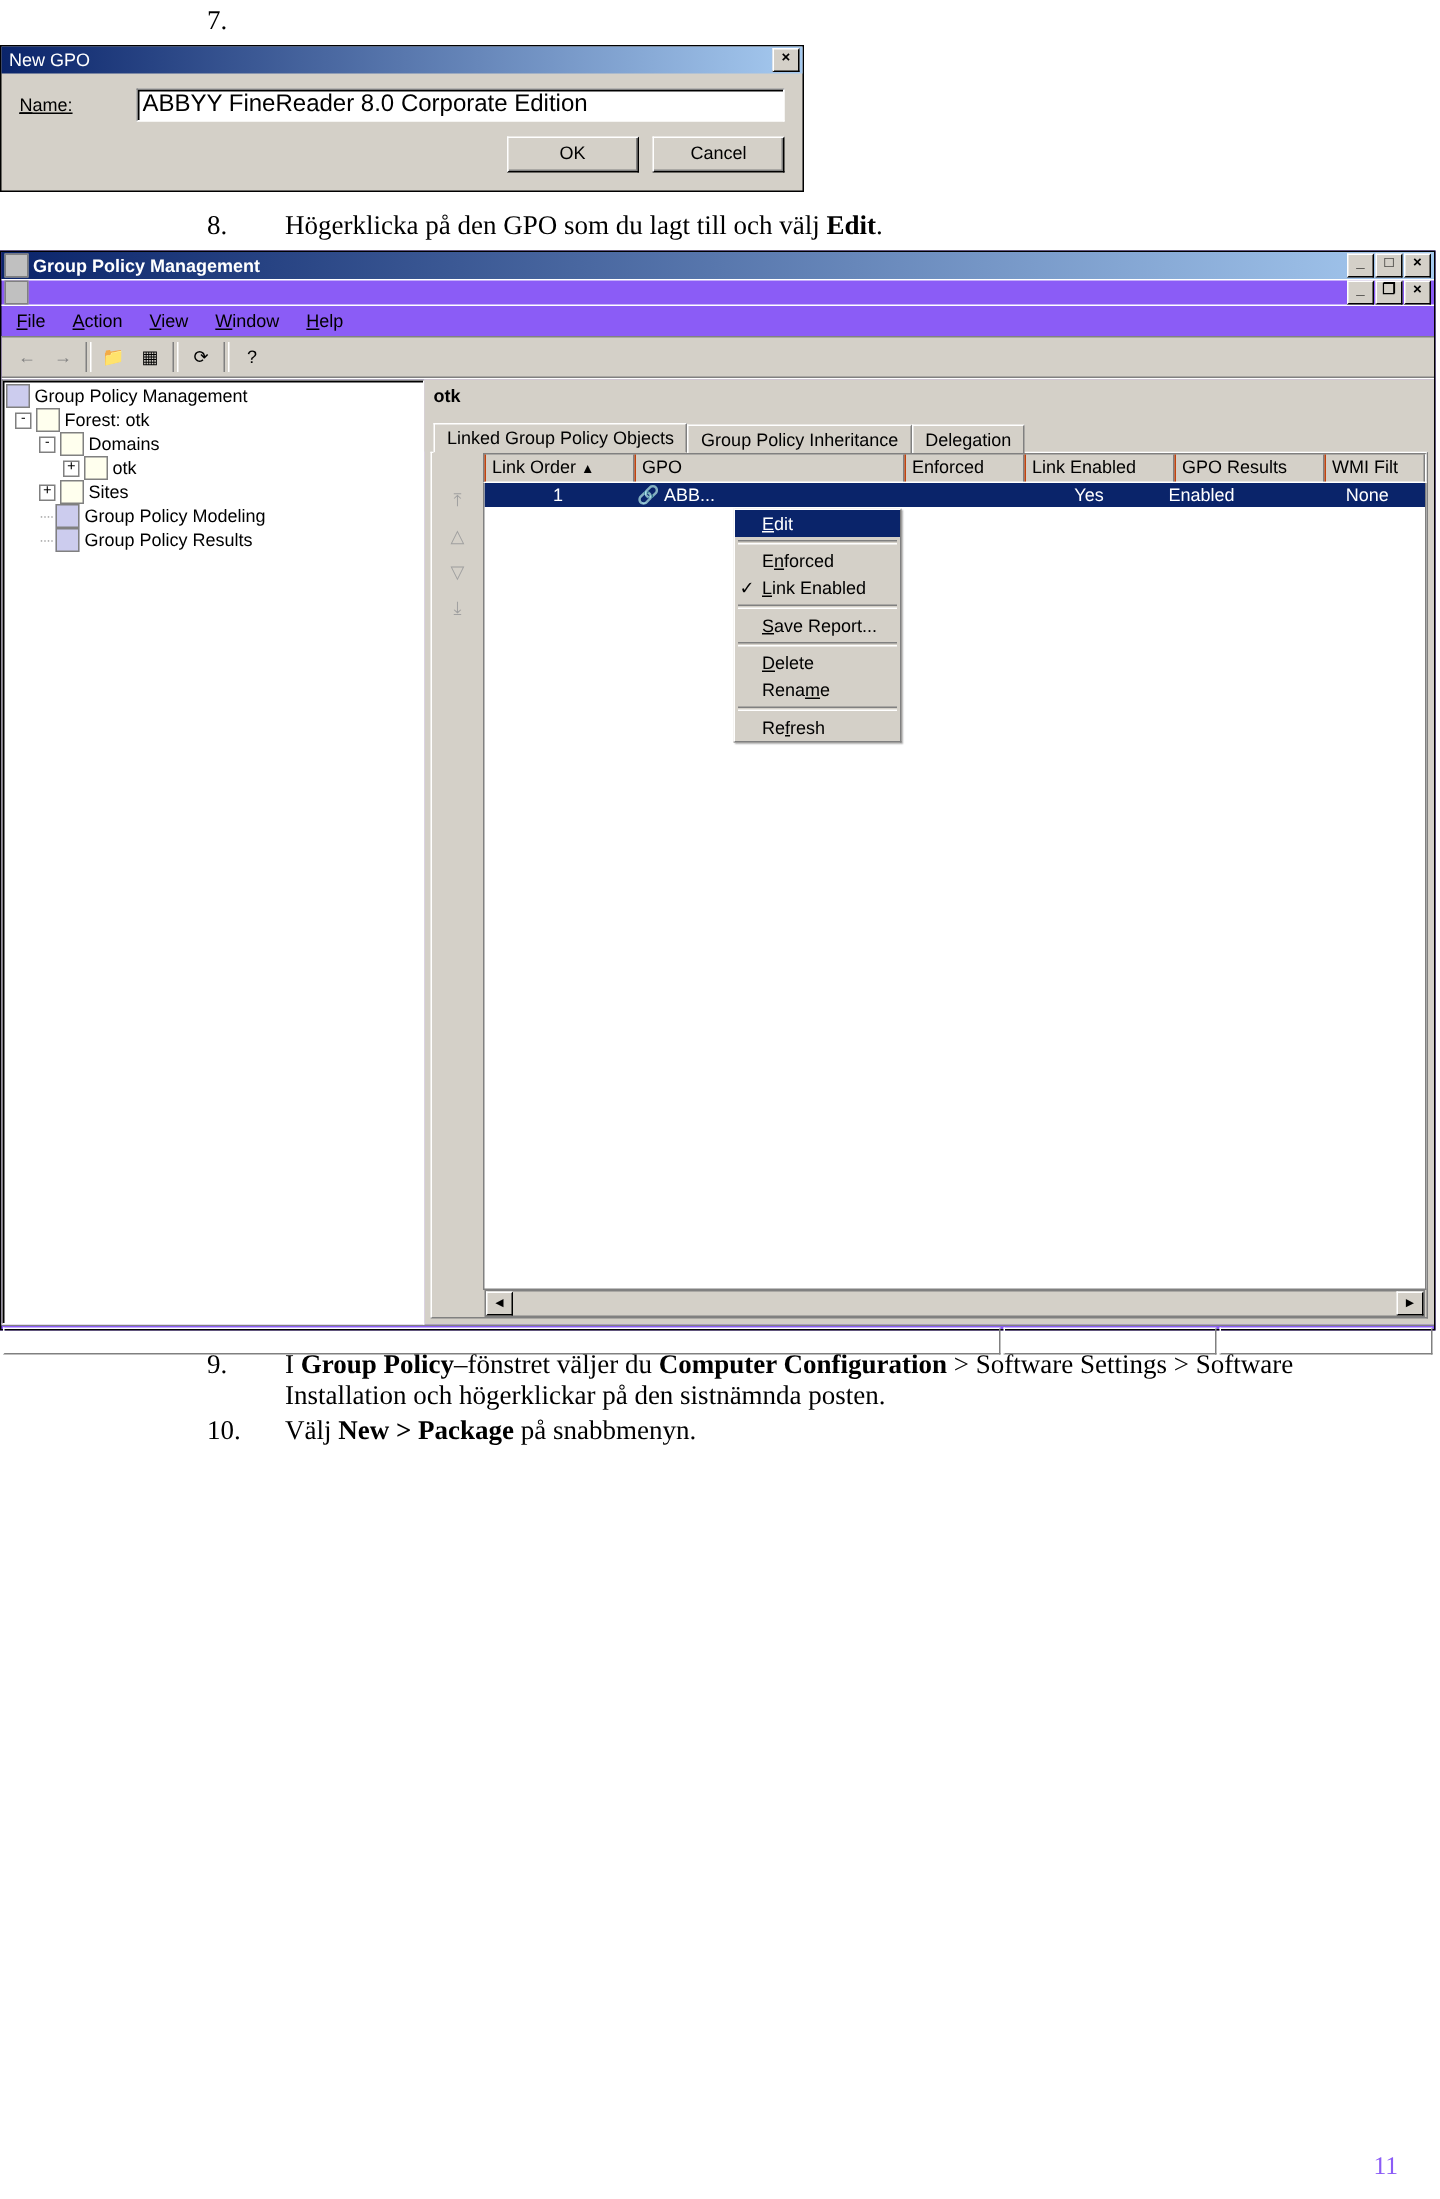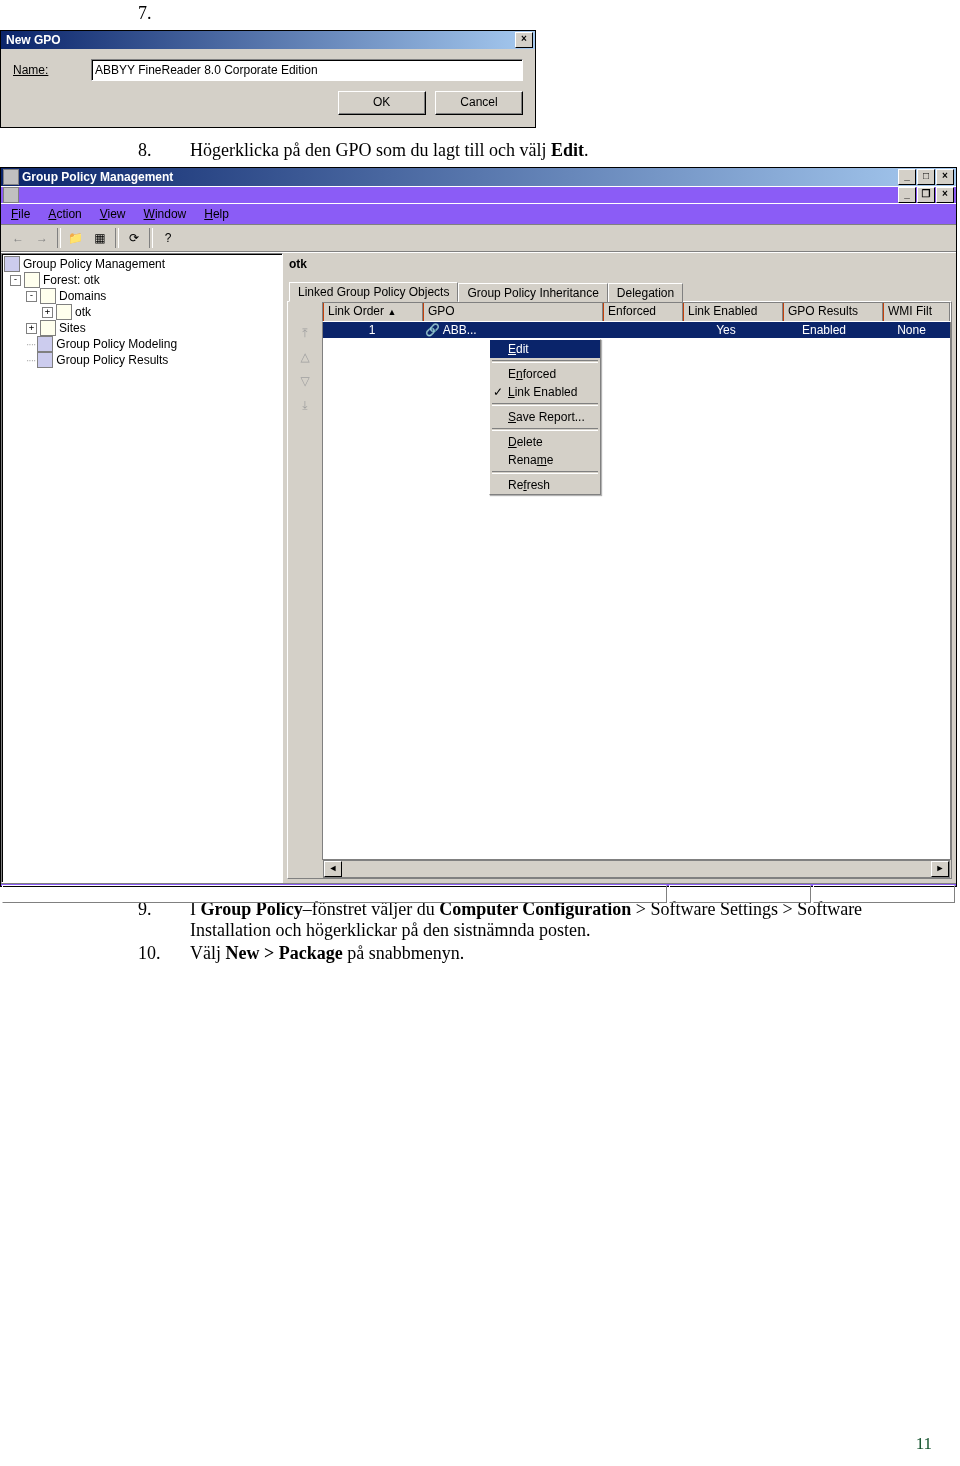--- a/index.html
+++ b/index.html
@@ -3,27 +3,27 @@
 <meta charset="utf-8">
 <style>
 html,body{margin:0;padding:0;background:#fff;font-family:"Times New Roman",Times,serif;font-size:18px;color:#000}
 .page{width:960px;min-height:1466px;margin:0 auto;position:relative;padding:3px 0 40px 0;box-sizing:border-box}
 .instr{display:flex;margin:0 0 2px 138px}
 .instr .num{width:52px}
 .instr .txt{max-width:720px}
 b{font-weight:bold}
 .dialog{margin:6px 0 12px 0;width:534px;background:#d4d0c8;border:1px solid #000;font-family:Tahoma,sans-serif;font-size:12px;position:relative}
 .titlebar{height:18px;background:linear-gradient(to right,#0a246a 0%,#a6caf0 100%);display:flex;align-items:center;justify-content:space-between;padding:0 2px}
-.titlebar .ttl{color:#fff;font-weight:bold;font-size:12px;padding-left:3px}
+.titlebar .ttl{color:#fff;font-weight:normal;font-size:12px;padding-left:3px}
 .closebtn,.winbtn{width:16px;height:14px;background:#d4d0c8;border:1px solid #fff;border-right-color:#000;border-bottom-color:#000;font-family:Arial;font-size:10px;text-align:center;line-height:12px;font-weight:bold;cursor:default}
 .dlgbody{padding:10px 12px 12px 12px}
 .dlgrow{display:flex;align-items:center;margin-bottom:10px}
 .dlgrow .lbl{width:78px;text-decoration:underline}
 .dlgrow .lbl::first-letter{text-decoration:underline}
-.inp{flex:1;height:18px;background:#fff;border:1px solid #808080;border-right-color:#fff;border-bottom-color:#fff;box-shadow:inset 1px 1px 0 #000;padding:1px 3px;font-family:Tahoma,sans-serif;font-size:12px}
+.inp{flex:1;height:18px;background:#fff;border:1px solid #808080;border-right-color:#fff;border-bottom-color:#fff;box-shadow:inset 1px 1px 0 #000;padding:1px 3px;font-family:Tahoma,sans-serif;font-size:16px}
 .btnrow{text-align:right}
 .btn{display:inline-block;width:86px;height:22px;background:#d4d0c8;border:1px solid #fff;border-right-color:#000;border-bottom-color:#000;box-shadow:inset -1px -1px 0 #808080;text-align:center;line-height:20px;margin-left:6px;font-family:Tahoma,sans-serif;font-size:12px}
 .gpm{margin:6px 0 12px 0;width:955px;height:718px;background:#8b5cf6;border:1px solid #000;font-family:Tahoma,sans-serif;font-size:12px;position:relative}
 .gpm .title2{height:18px;background:linear-gradient(to right,#0a246a 0%,#a6caf0 100%);display:flex;align-items:center;justify-content:space-between;padding:0 2px}
 .gpm .title2 .l{display:flex;align-items:center;gap:3px}
 .tinyicon{width:14px;height:14px;background:#c0c0c0;border:1px solid #808080}
 .wbtns{display:flex;gap:1px}
 .mdi{height:16px;display:flex;align-items:center;justify-content:space-between;padding:0 2px;border-top:1px solid #fff}
 .menubar{height:20px;display:flex;align-items:center;padding-left:2px;gap:2px;border-top:1px solid #fff}
 .menubar .mi{padding:1px 8px}
@@ -57,21 +57,21 @@
 .ctxmenu{position:absolute;top:17px;left:166px;width:110px;background:#d4d0c8;border:1px solid #808080;border-top-color:#fff;border-left-color:#fff;box-shadow:1px 1px 1px rgba(0,0,0,.3);font-size:12px;z-index:5}
 .ctxmenu .ci{height:18px;display:flex;align-items:center;padding-left:18px;position:relative}
 .ctxmenu .ci.sel{background:#0a246a;color:#fff}
 .ctxmenu .csep{height:1px;border-top:1px solid #808080;border-bottom:1px solid #fff;margin:2px 2px}
 .ctxmenu .chk{position:absolute;left:3px}
 .hscroll{height:16px;background:#d4d0c8;border:1px solid #808080;display:flex;justify-content:space-between;margin:0 1px}
 .hsbtn{width:16px;height:14px;background:#d4d0c8;border:1px solid #fff;border-right-color:#000;border-bottom-color:#000;text-align:center;font-size:9px;line-height:12px}
 .status{height:20px;border-top:1px solid #808080;display:flex}
 .status .sc{flex:1;border:1px solid #808080;border-top-color:#fff;border-left-color:#fff;margin:1px}
 .footer{position:absolute;bottom:16px;left:0;right:0;text-align:center;font-size:15px;color:#b0b0b0}
-.pgnum{position:absolute;bottom:12px;right:28px;font-size:17px;color:#14532d}
+.pgnum{position:absolute;bottom:12px;right:28px;font-size:17px;color:#8b5cf6}
 .u{text-decoration:underline}
 </style>
 </head>
 <body>
 
 <div class="page">
 
 <div class="instr">
  <div class="num">7.</div>
 </div>
@@ -201,21 +201,21 @@
              <div class="gh" style="width:90px">Link Enabled</div>
              <div class="gh" style="width:90px">GPO Results</div>
              <div class="gh" style="flex:1">WMI Filt</div>
            </div>
            <div class="gridbody">
              <div class="row1">
                <div class="cell" style="width:90px;text-align:center">1</div>
                <div class="cell" style="width:170px">🔗 <span>ABB...</span></div>
                <div class="cell" style="width:70px"></div>
                <div class="cell" style="width:90px;text-align:center">Yes</div>
-               <div class="cell" style="width:90px;text-align:center">Enabled</div>
+               <div class="cell" style="width:90px;">Enabled</div>
                <div class="cell" style="flex:1;text-align:center">None</div>
              </div>
 
              <div class="ctxmenu">
                <div class="ci sel"><span class="u">E</span>dit</div>
                <div class="csep"></div>
                <div class="ci">E<span class="u">n</span>forced</div>
                <div class="ci"><span class="chk">✓</span><span class="u">L</span>ink Enabled</div>
                <div class="csep"></div>
                <div class="ci"><span class="u">S</span>ave Report...</div>

